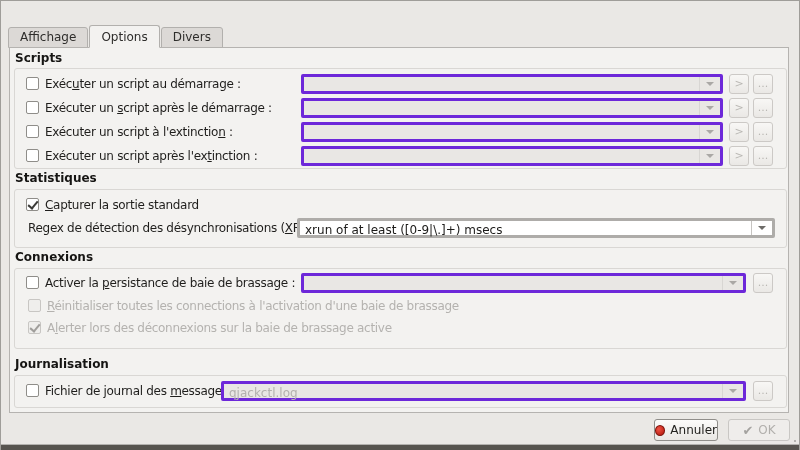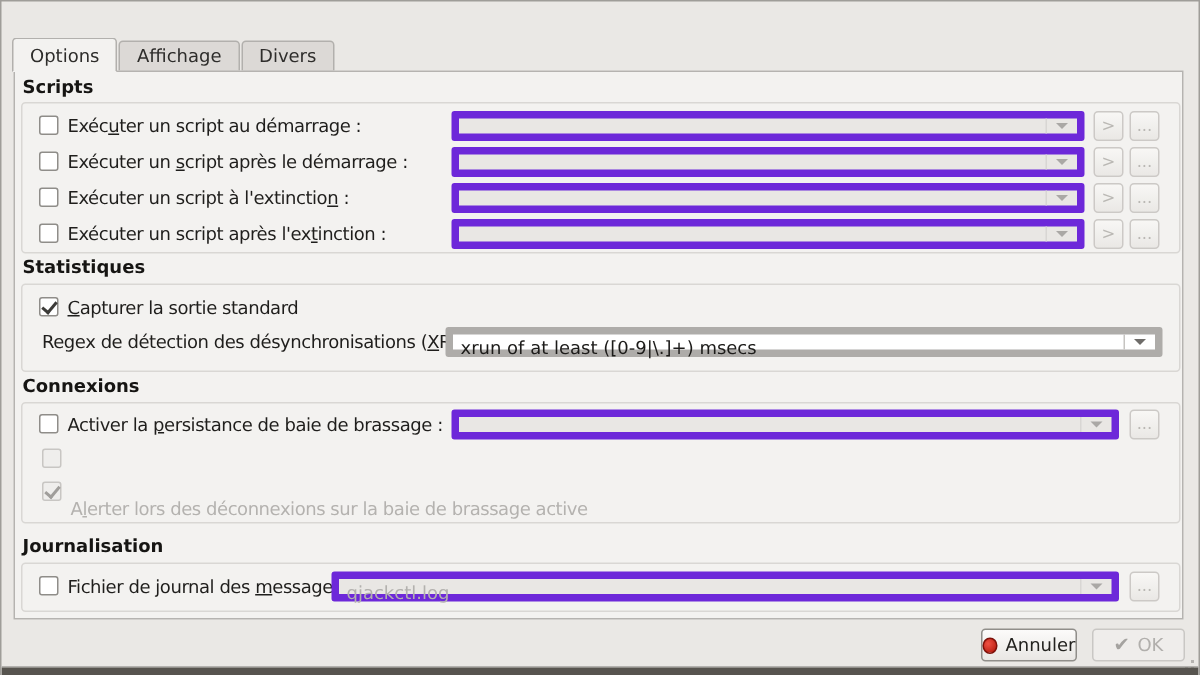--- a/index.html
+++ b/index.html
@@ -25,21 +25,21 @@
   .cb{position:absolute;width:13px;height:13px;background:#fff;border:1px solid #8f8d89;
     border-radius:2px;box-sizing:border-box;z-index:3;}
   .cb.checked::after{content:"";position:absolute;left:3px;top:0px;width:4px;height:8px;
     border-right:2px solid #3c3b38;border-bottom:2px solid #3c3b38;transform:rotate(40deg);}
   .cb.disabled{background:#efeeec;border-color:#c8c6c3;}
   .cb.disabled.checked::after{border-color:#a09e9b;}
   .lbl{position:absolute;line-height:20px;white-space:nowrap;z-index:3;letter-spacing:-0.3px;}
   .lbl .mn{text-decoration:underline;}
   .lbl.disabled{color:#b4b2af;}
   .combo{position:absolute;height:20px;box-sizing:border-box;background:#e9e7e4;
-    border:5px solid #6d28d9;border-radius:2px;z-index:3;}
+    border:3px solid #6d28d9;border-radius:2px;z-index:3;}
   .combo .combo-text{position:absolute;left:5px;top:0;line-height:18px;color:#b3b1ae;white-space:nowrap;}
   .combo .arrow-box{position:absolute;right:0;top:0;width:20px;height:100%;
     border-left:1px solid #d8d6d3;display:flex;align-items:center;justify-content:center;}
   .combo .arr{width:0;height:0;border-left:4px solid transparent;border-right:4px solid transparent;
     border-top:4px solid #aaa8a5;}
   .combo.enabled{background:#fff;border-color:#aeaca9;}
   .combo.enabled .combo-text{color:#1c1b19;}
   .combo.enabled .arrow-box{border-left:1px solid #c6c4c1;}
   .combo.enabled .arr{border-top-color:#6e6c69;}
   .sbtn{position:absolute;width:20px;height:20px;box-sizing:border-box;z-index:3;
@@ -57,22 +57,22 @@
   .bottom-edge{position:absolute;left:0;right:0;bottom:0;height:5px;background:#57544f;z-index:5;}
   .bottom-line{position:absolute;left:0;right:0;bottom:5px;height:1px;background:#b3b1ae;z-index:5;}
 </style>
 </head>
 <body>
 
 <div class="window">
 
 
   <div class="tabstrip">
+    <div class="tab">Affichage</div>
     <div class="tab active">Options</div>
-    <div class="tab">Affichage</div>
     <div class="tab">Divers</div>
   </div>
 
   <div class="pane"></div>
 
   <div class="group-title" style="left:14px;top:50px;">Scripts</div>
   <div class="group-frame" style="left:13px;top:67px;width:773px;height:101px;"></div>
 
   <div class="cb" style="left:25px;top:76px;"></div>
   <span class="lbl" style="left:44px;top:73px;"><span>Exéc</span><span class="mn">u</span><span>ter un script au démarrage :</span></span>
@@ -134,23 +134,24 @@
   <div class="cb" style="left:25px;top:275px;"></div>
   <span class="lbl" style="left:44px;top:272px;"><span>Activer la </span><span class="mn">p</span><span>ersistance de baie de brassage :</span></span>
   <div class="combo" style="left:300px;top:272px;width:445px;">
       <span class="arrow-box">
         <i class="arr"></i>
       </span>
     </div>
   <div class="sbtn" style="left:752px;top:272px;">...</div>
 
   <div class="cb disabled" style="left:27px;top:298px;"></div>
+  <span class="lbl disabled" style="left:46px;top:295px;"><span></span><span class="mn">R</span><span>éinitialiser toutes les connections à l'activation d'une baie de brassage</span></span>
 
   <div class="cb disabled checked" style="left:27px;top:320px;"></div>
-  <span class="lbl disabled" style="left:46px;top:328px;text-align:right;"><span>A</span><span class="mn">l</span><span>erter lors des déconnexions sur la baie de brassage active</span></span>
+  <span class="lbl disabled" style="left:46px;top:317px;text-align:right;"><span>A</span><span class="mn">l</span><span>erter lors des déconnexions sur la baie de brassage active</span></span>
 
   <div class="group-title" style="left:14px;top:356px;">Journalisation</div>
   <div class="group-frame" style="left:13px;top:374px;width:773px;height:33px;"></div>
 
   <div class="cb" style="left:25px;top:383px;"></div>
   <span class="lbl" style="left:44px;top:380px;"><span>Fichier de journal des </span><span class="mn">m</span><span>essages :</span></span>
   <div class="combo" style="left:220px;top:380px;width:525px;padding-left:48px;">
     <span class="combo-text">qjackctl.log</span>
     <span class="arrow-box">
         <i class="arr"></i>

